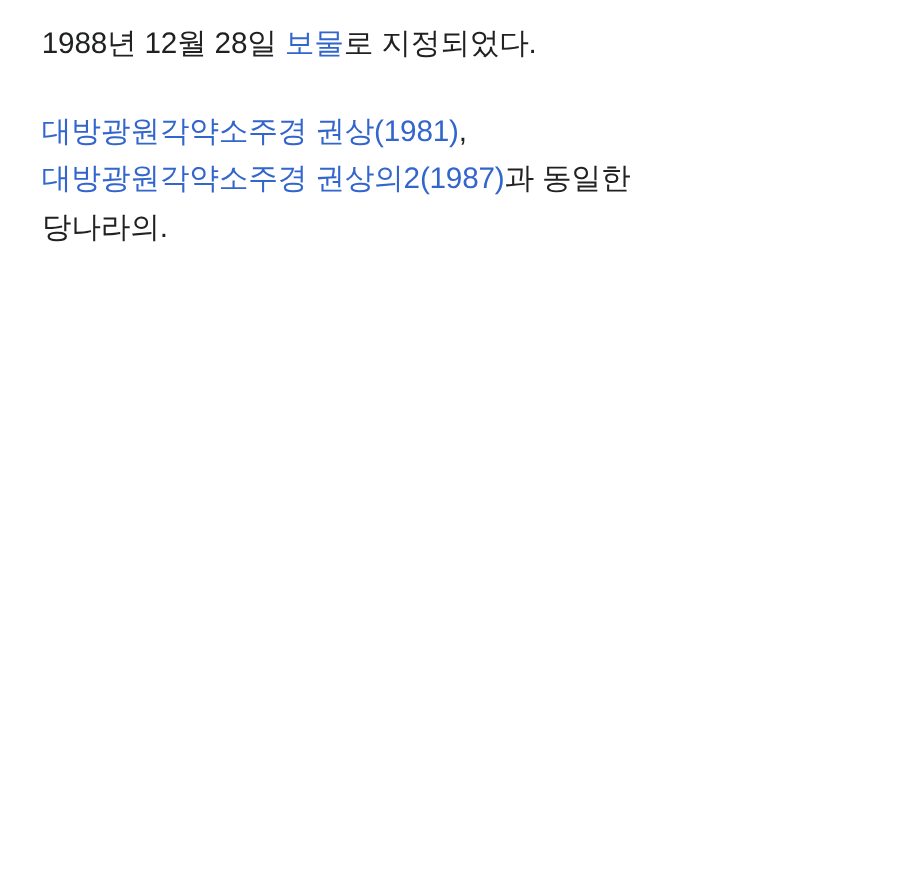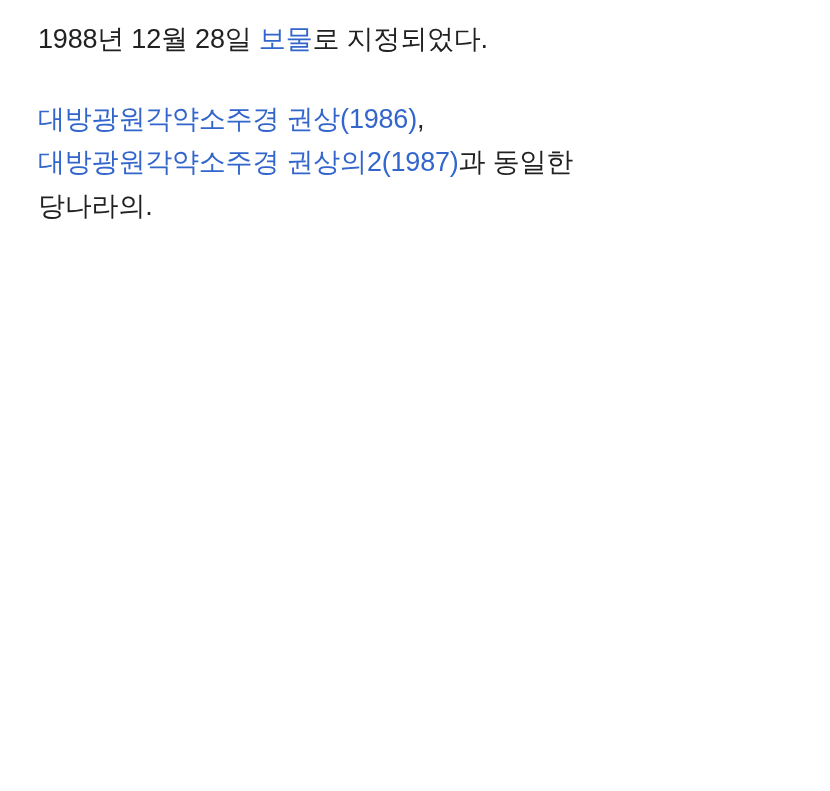--- a/index.html
+++ b/index.html
@@ -36,14 +36,14 @@
     color: #3366cc;
     text-decoration: none;
     cursor: pointer;
   }
 </style>
 </head>
 <body>
 
 <div class="page">
   <p class="para" id="p1"><span>1988년 12월 28일 </span><a class="link">보물</a><span>로 지정되었다.</span></p>
-  <p class="para" id="p4"><a class="link">대방광원각약소주경 권상(1986)</a><span>, </span><a class="link">대방광원각약소주경 권상의2(1987)</a><span>과 동일한 당나라의.</span></p>
+  <p class="para" id="p4"><a class="link">대방광원각약소주경 권상(1981)</a><span>, </span><a class="link">대방광원각약소주경 권상의2(1987)</a><span>과 동일한 당나라의.</span></p>
 </div>
 
 </body></html>

